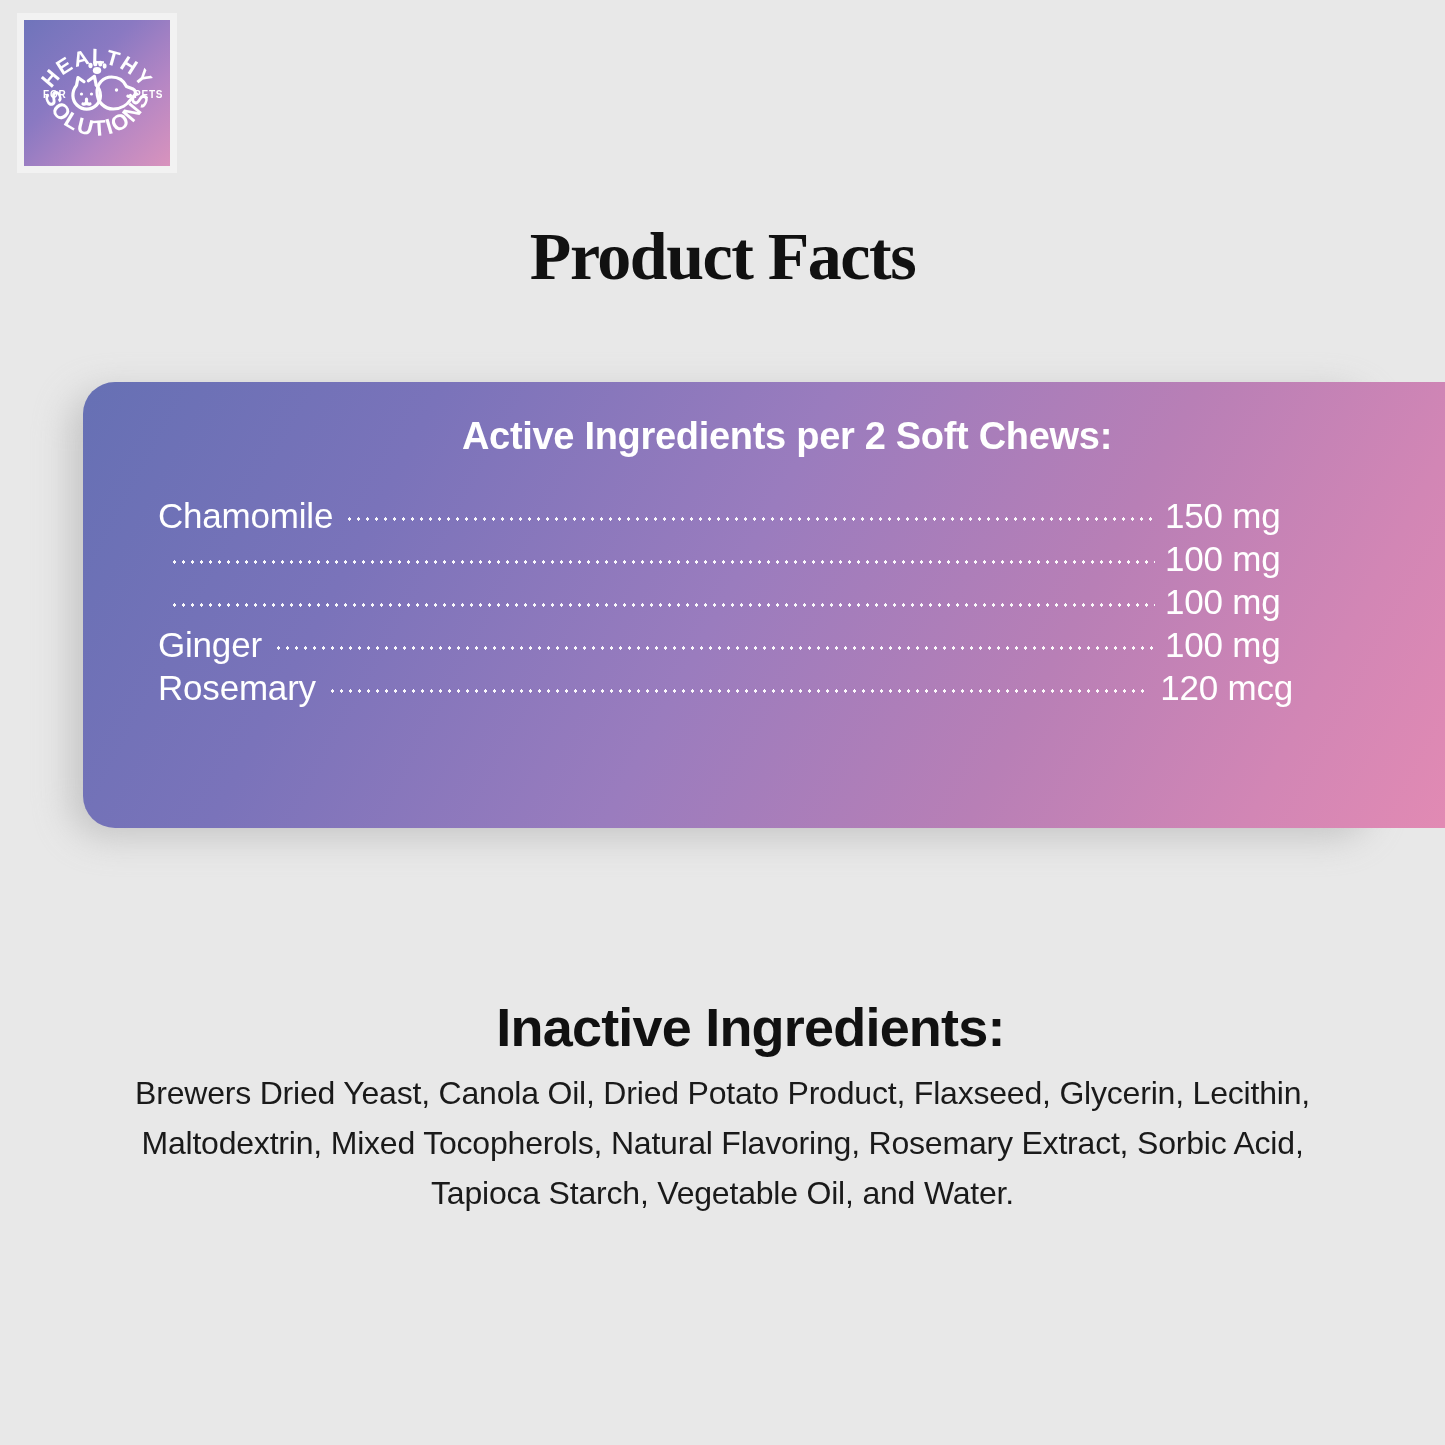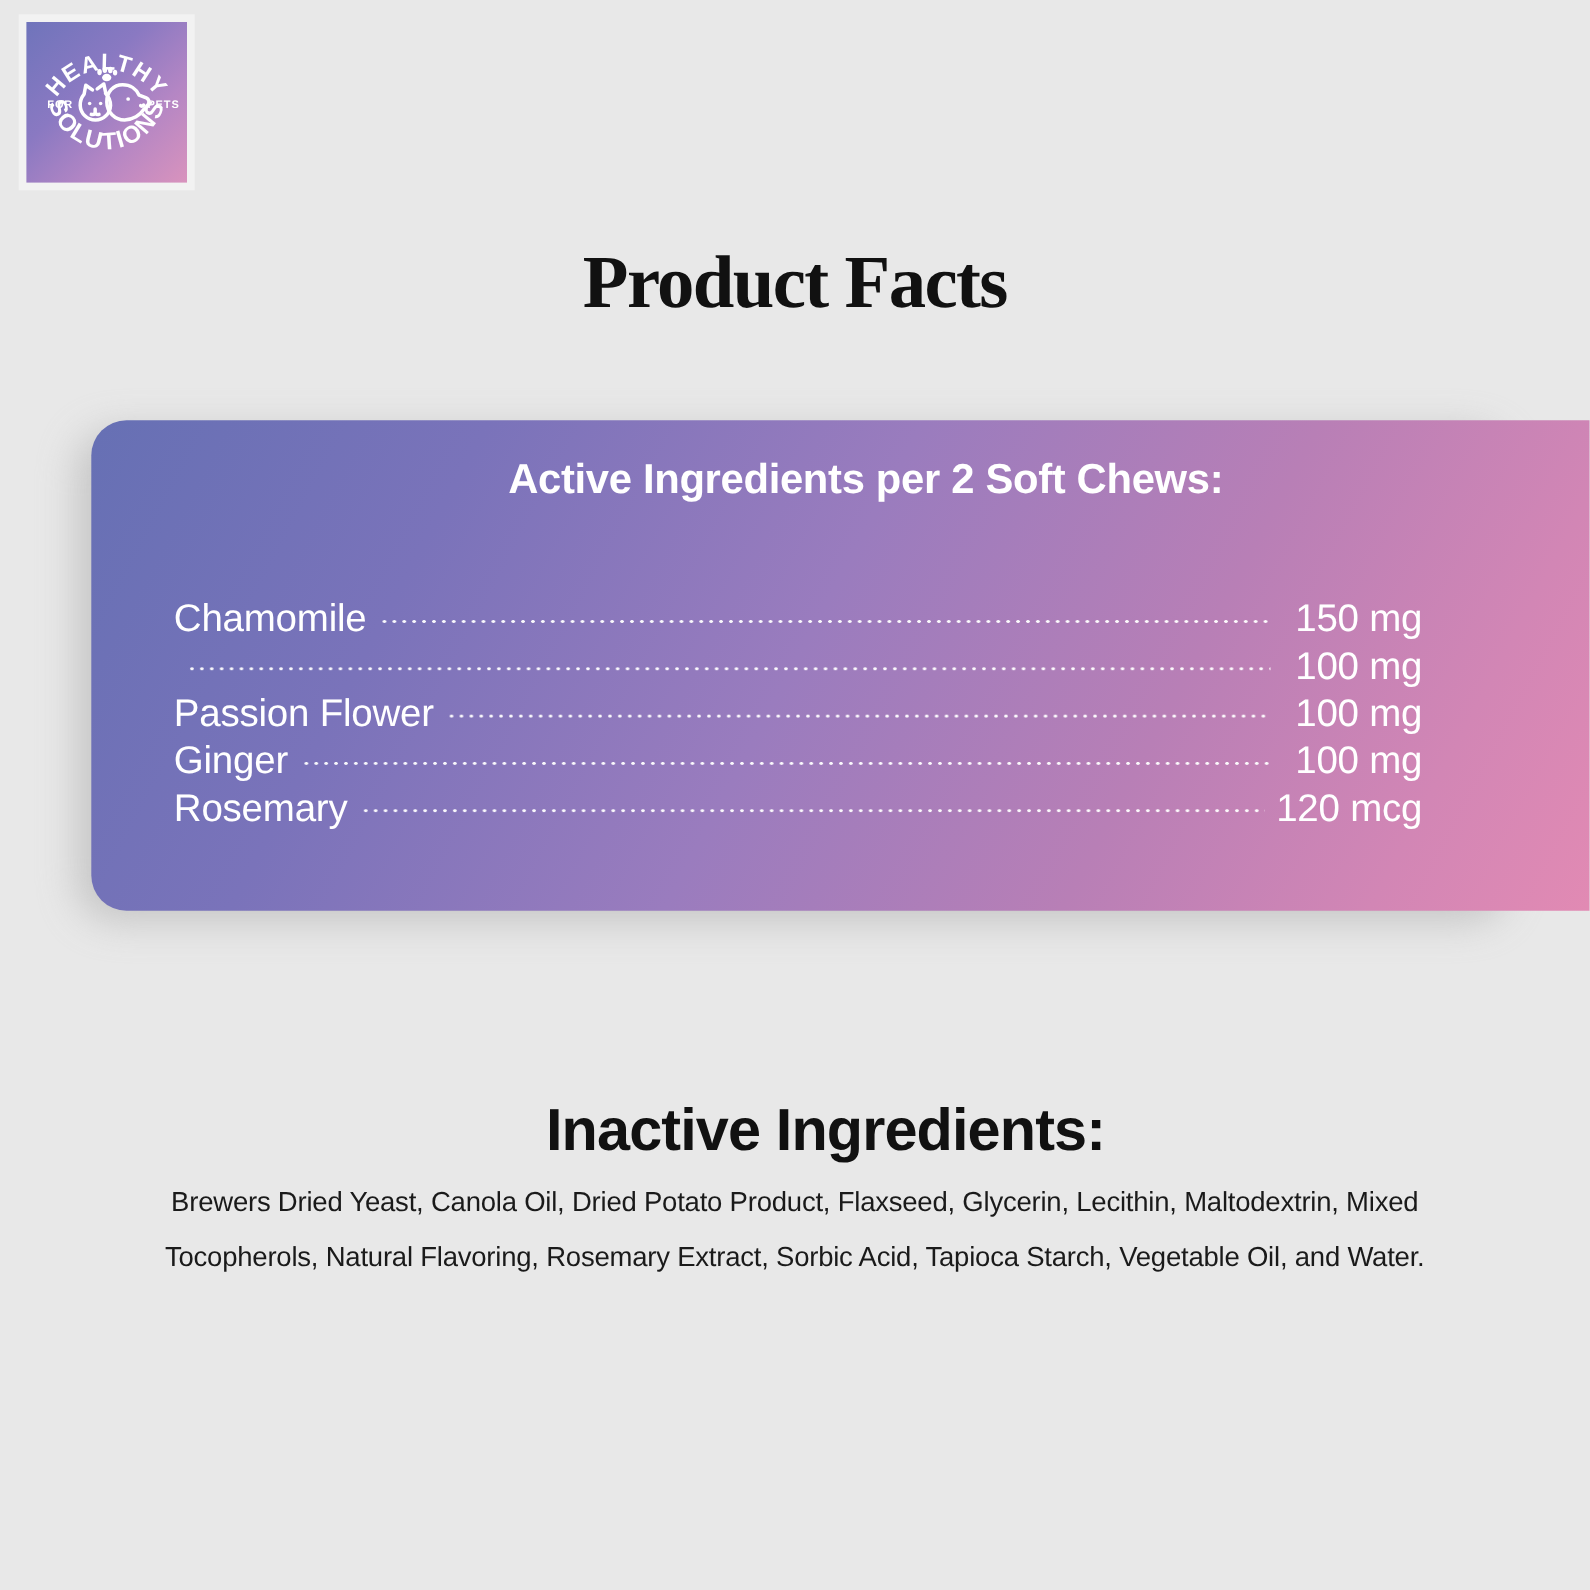--- a/index.html
+++ b/index.html
@@ -119,22 +119,20 @@
     top: -6px;
     height: 6px;
     background-image: radial-gradient(circle closest-side, #ffffff 52%, rgba(255,255,255,0) 54%);
     background-size: 9px 6px;
     background-repeat: repeat-x;
     background-position: left center;
     opacity: 0.95;
   }
   .ing-value {
     flex: 0 0 128px;
-    text-align: right;
-    margin-top: 47px;
   }
 
   
   .inactive-heading {
     position: absolute;
     left: 0;
     top: 1000px;
     width: 1445px;
     text-align: center;
     font-size: 54px;
@@ -143,21 +141,21 @@
     color: #111111;
     line-height: 1;
     padding-left: 28px;
   }
   .inactive-body {
     position: absolute;
     left: 85px;
     top: 1068px;
     width: 1275px;
     text-align: center;
-    font-size: 25px;
+    font-size: 32px;
     font-weight: 400;
     color: #1a1a1a;
     line-height: 50px;
     letter-spacing: -0.2px;
   }
 </style>
 </head>
 <body>
 
 <div class="logo-badge">
@@ -212,21 +210,20 @@
       <span class="ing-leader"></span>
       <span class="ing-value">150 mg</span>
     </div>
 
     <div class="ing-row">
       <span class="ing-leader"></span>
       <span class="ing-value">100 mg</span>
     </div>
 
     <div class="ing-row">
-      <span class="ing-name">Passion Flower</span>
       <span class="ing-leader"></span>
       <span class="ing-value">100 mg</span>
     </div>
 
     <div class="ing-row">
       <span class="ing-name">Ginger</span>
       <span class="ing-leader"></span>
       <span class="ing-value">100 mg</span>
     </div>
 

